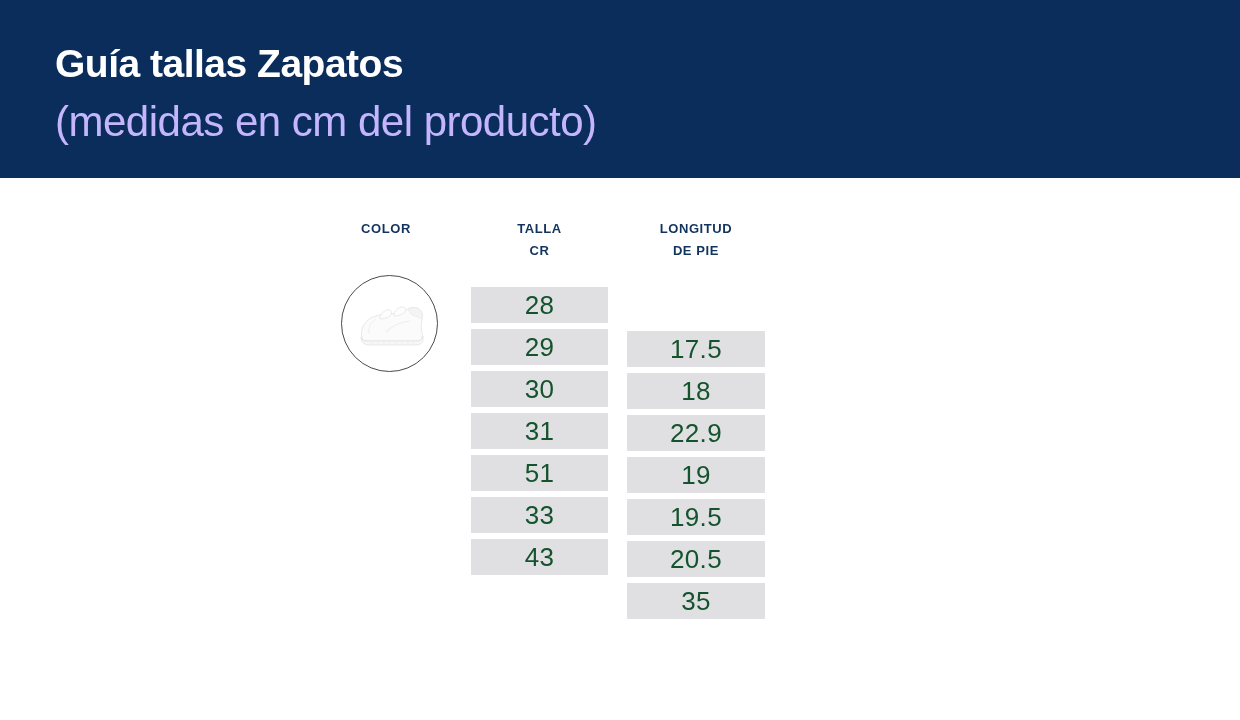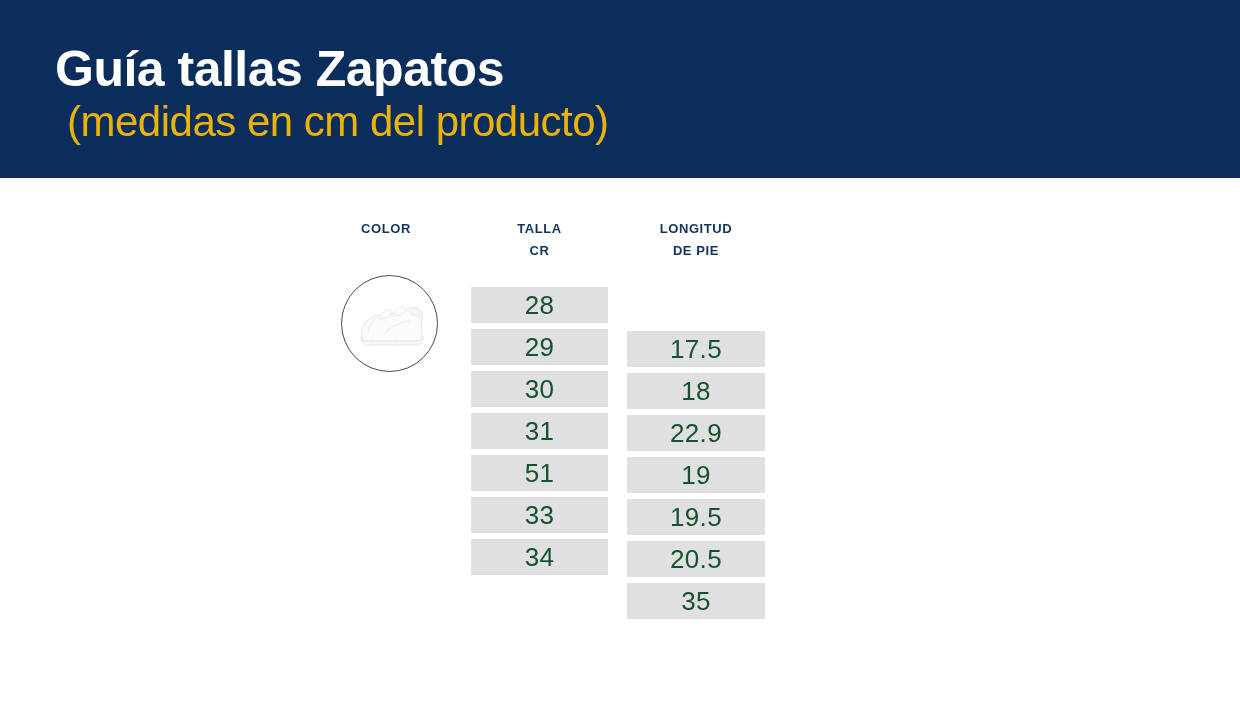--- a/index.html
+++ b/index.html
@@ -22,38 +22,37 @@
     top: 0;
     width: 1240px;
     height: 178px;
     background: #0a2d5c;
     box-sizing: border-box;
   }
   .header-title {
     position: absolute;
     left: 55px;
     top: 44px;
-    font-size: 50px;
+    font-size: 39px;
     font-weight: bold;
     color: #ffffff;
     letter-spacing: -0.5px;
     line-height: 1;
     white-space: nowrap;
   }
   .header-subtitle {
     position: absolute;
     left: 55px;
     top: 101px;
     font-size: 42px;
     font-weight: 400;
-    color: #eab308;
+    color: #c4b5fd;
     letter-spacing: -0.5px;
     line-height: 1;
     white-space: nowrap;
-    margin-left: 12px;
   }
 
   
   .table-area {
     position: absolute;
     left: 0;
     top: 178px;
     width: 1240px;
     height: 542px;
     background: #ffffff;
@@ -201,21 +200,21 @@
     </svg>
   </div>
 
   <div class="data-col data-col-talla">
     <div class="data-cell">28</div>
     <div class="data-cell">29</div>
     <div class="data-cell">30</div>
     <div class="data-cell">31</div>
     <div class="data-cell">51</div>
     <div class="data-cell">33</div>
-    <div class="data-cell">34</div>
+    <div class="data-cell">43</div>
   </div>
 
   <div class="data-col data-col-longitud">
     <div class="data-cell">17.5</div>
     <div class="data-cell">18</div>
     <div class="data-cell">22.9</div>
     <div class="data-cell">19</div>
     <div class="data-cell">19.5</div>
     <div class="data-cell">20.5</div>
     <div class="data-cell">35</div>

